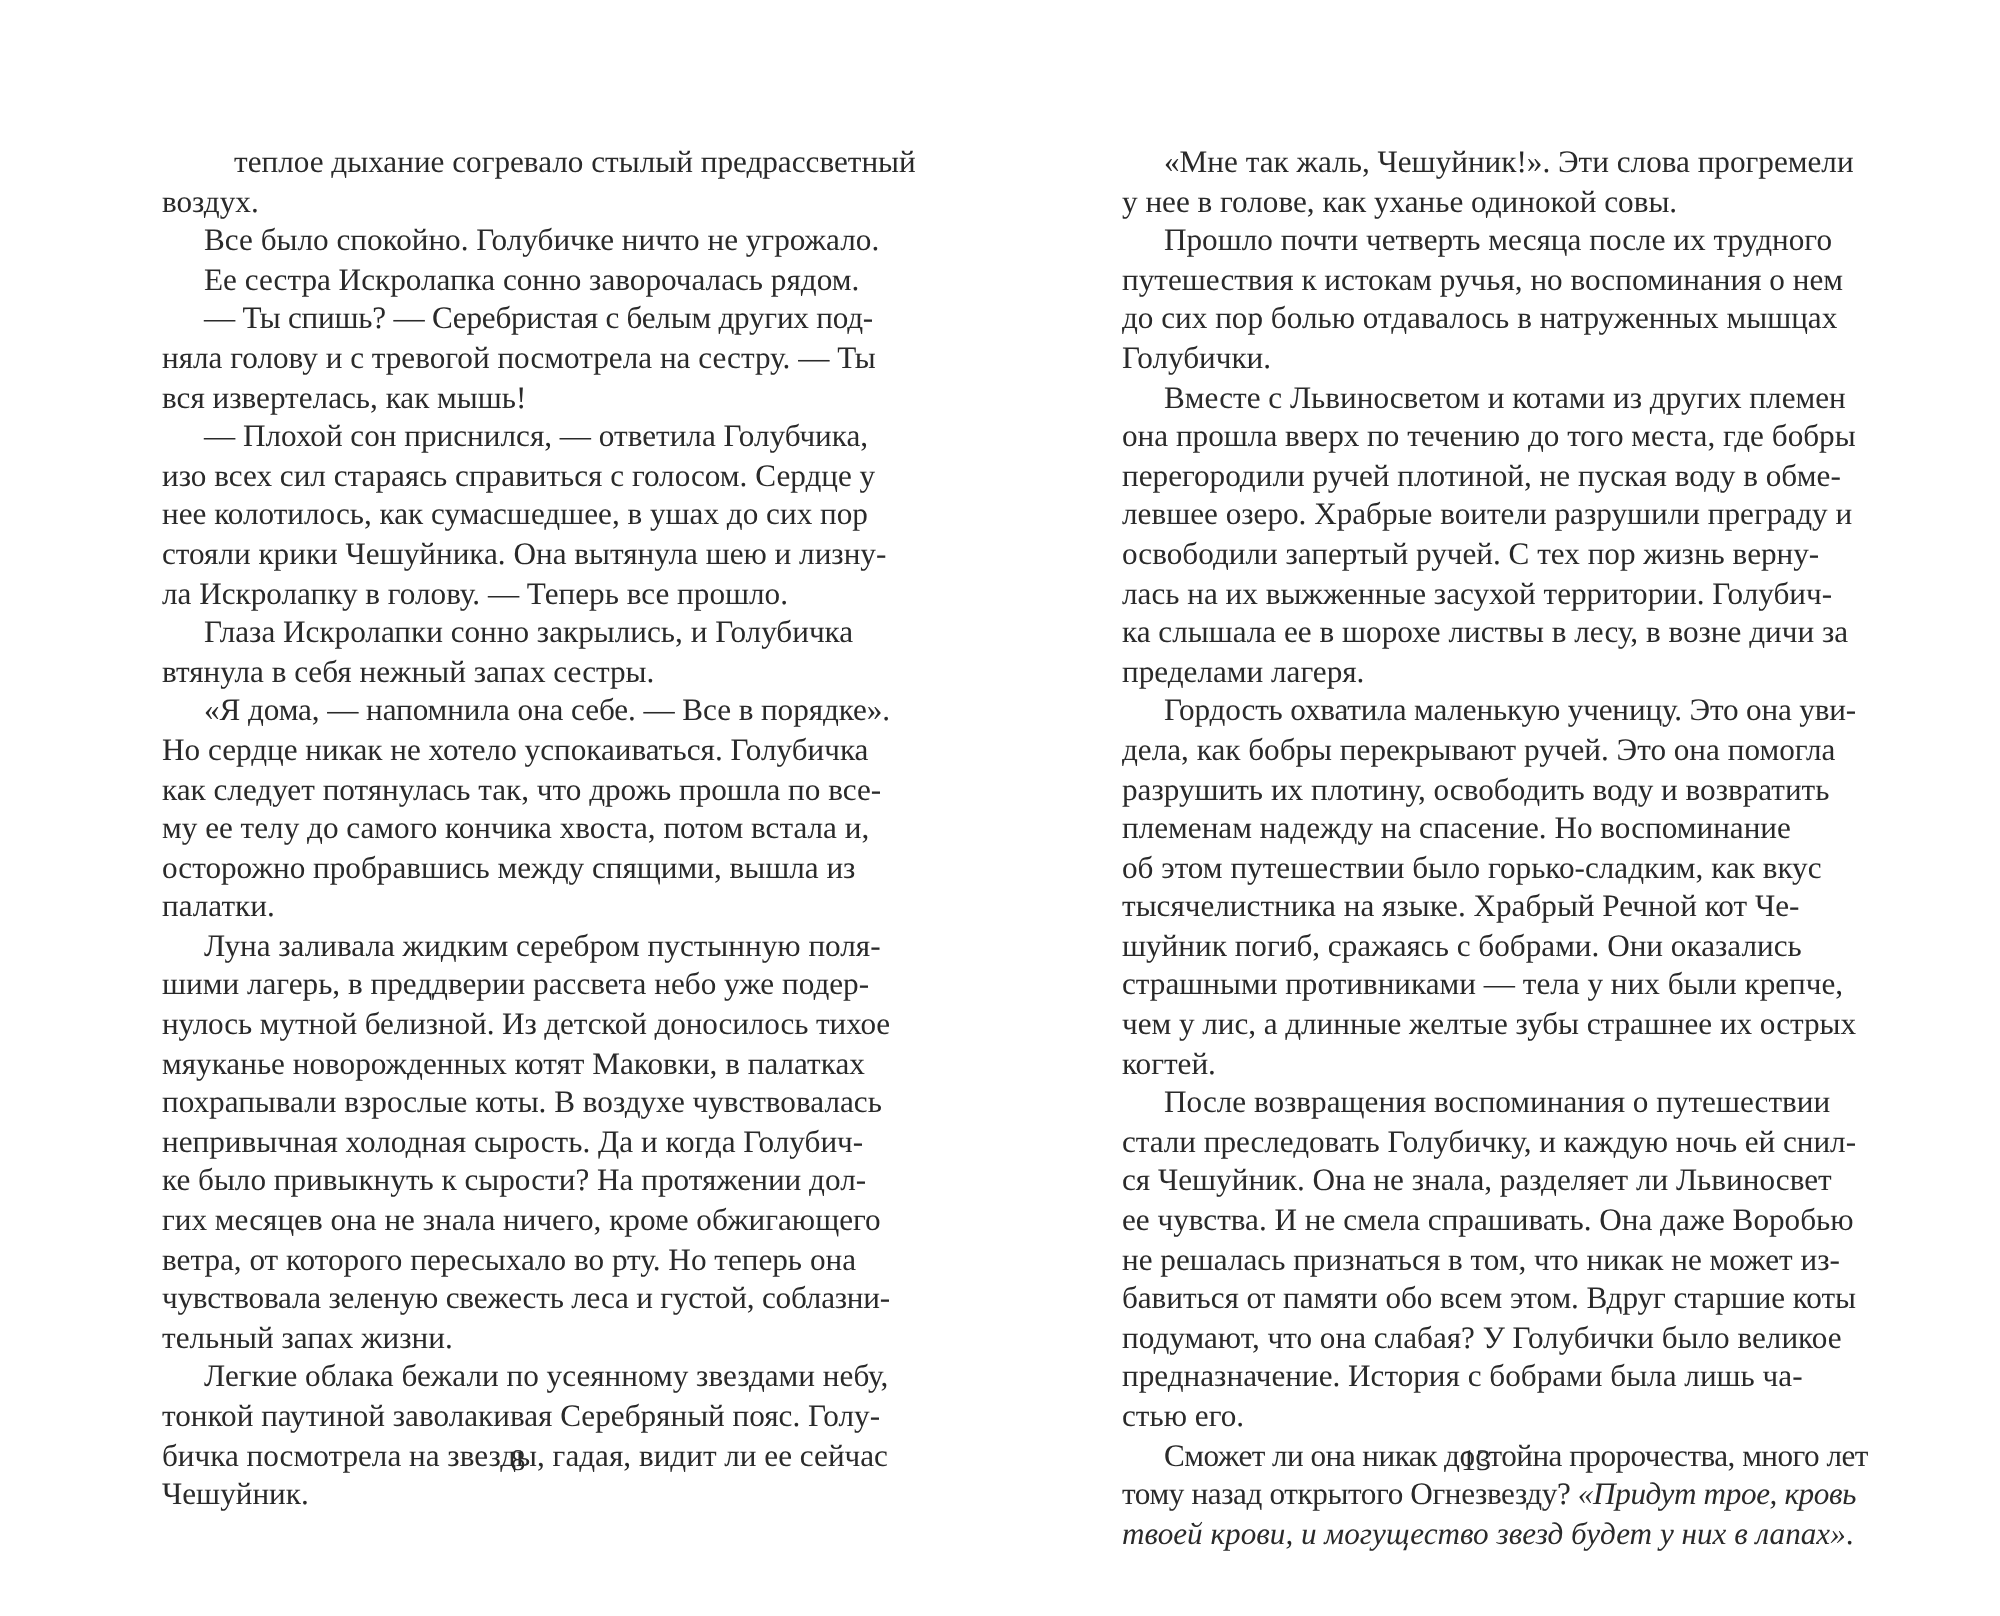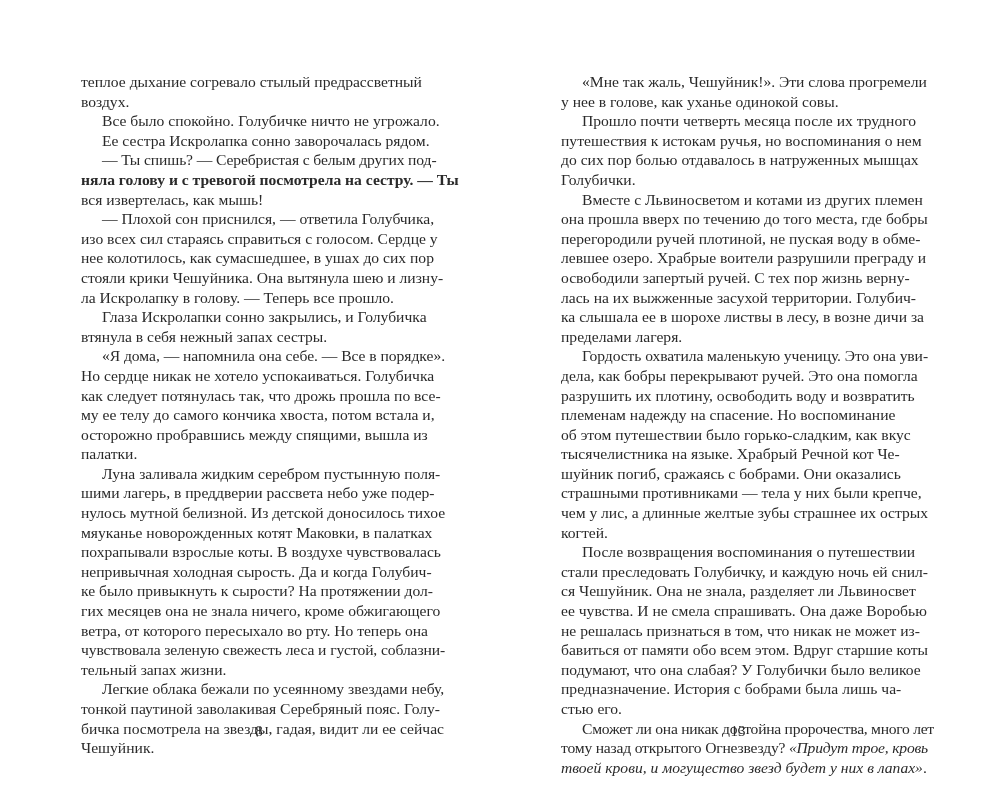--- a/index.html
+++ b/index.html
@@ -14,26 +14,26 @@
   .line.last { text-align-last:left; }
   .line .it { font-style:italic; }
   .pagenum { position:absolute; top:723px; font-size:15px; width:40px; text-align:center; color:#2a2a2a; }
   .pagenum.left { left:239px; }
   .pagenum.right { left:718px; }
 </style>
 </head>
 <body>
 
 <div class="page left" id="left-page">
-    <div class="line" style="white-space: nowrap; text-align: center; text-align-last: left;"><span>теплое дыхание согревало стылый предрассветный</span></div>
+    <div class="line" style="white-space: nowrap; text-align: center; text-align-last: left; margin-left: 36px;"><span>теплое дыхание согревало стылый предрассветный</span></div>
     <div class="line last"><span>воздух.</span></div>
     <div class="line indent last"><span>Все было спокойно. Голубичке ничто не угрожало.</span></div>
     <div class="line indent last"><span>Ее сестра Искролапка сонно заворочалась рядом.</span></div>
     <div class="line indent" style="white-space: nowrap; letter-spacing: -0.122283px; text-align: left; text-align-last: left;"><span>— Ты спишь? — Серебристая с белым других под-</span></div>
-    <div class="line" style="white-space: nowrap; text-align: center; text-align-last: left; font-weight: bold;"><span>няла голову и с тревогой посмотрела на сестру. — Ты</span></div>
+    <div class="line" style="white-space: nowrap; text-align: center; text-align-last: left;"><span>няла голову и с тревогой посмотрела на сестру. — Ты</span></div>
     <div class="line last"><span>вся извертелась, как мышь!</span></div>
     <div class="line indent" style="white-space: nowrap; text-align: left; text-align-last: left;"><span>— Плохой сон приснился, — ответила Голубчика,</span></div>
     <div class="line" style="white-space: nowrap; text-align: left; text-align-last: left;"><span>изо всех сил стараясь справиться с голосом. Сердце у</span></div>
     <div class="line" style="white-space: nowrap; text-align: left; text-align-last: left;"><span>нее колотилось, как сумасшедшее, в ушах до сих пор</span></div>
     <div class="line" style="white-space: nowrap; text-align: left; text-align-last: left;"><span>стояли крики Чешуйника. Она вытянула шею и лизну-</span></div>
     <div class="line last"><span>ла Искролапку в голову. — Теперь все прошло.</span></div>
     <div class="line indent" style="white-space: nowrap; text-align: left; text-align-last: left;"><span>Глаза Искролапки сонно закрылись, и Голубичка</span></div>
     <div class="line last"><span>втянула в себя нежный запах сестры.</span></div>
     <div class="line indent" style="white-space: nowrap; letter-spacing: -0.0406901px; text-align: left; text-align-last: left;"><span>«Я дома, — напомнила она себе. — Все в порядке».</span></div>
     <div class="line" style="white-space: nowrap; text-align: left; text-align-last: left;"><span>Но сердце никак не хотело успокаиваться. Голубичка</span></div>

